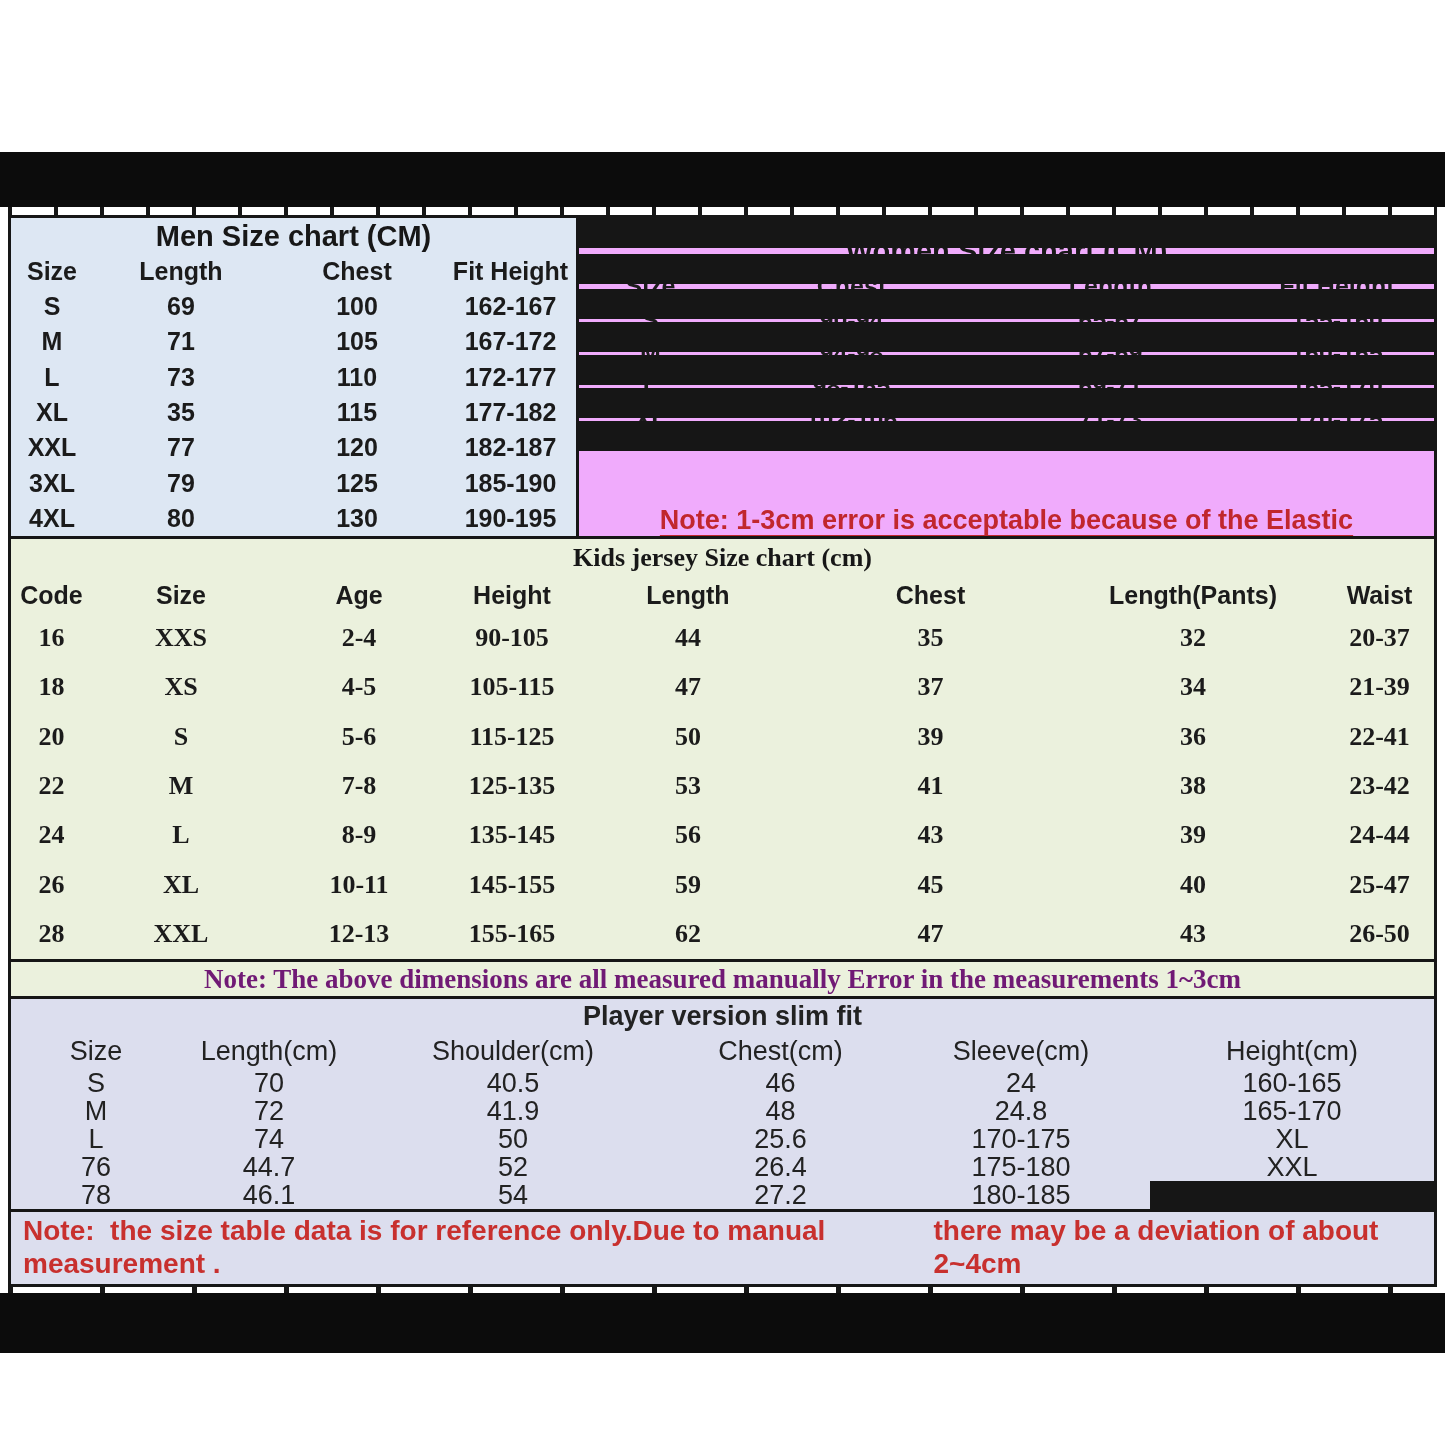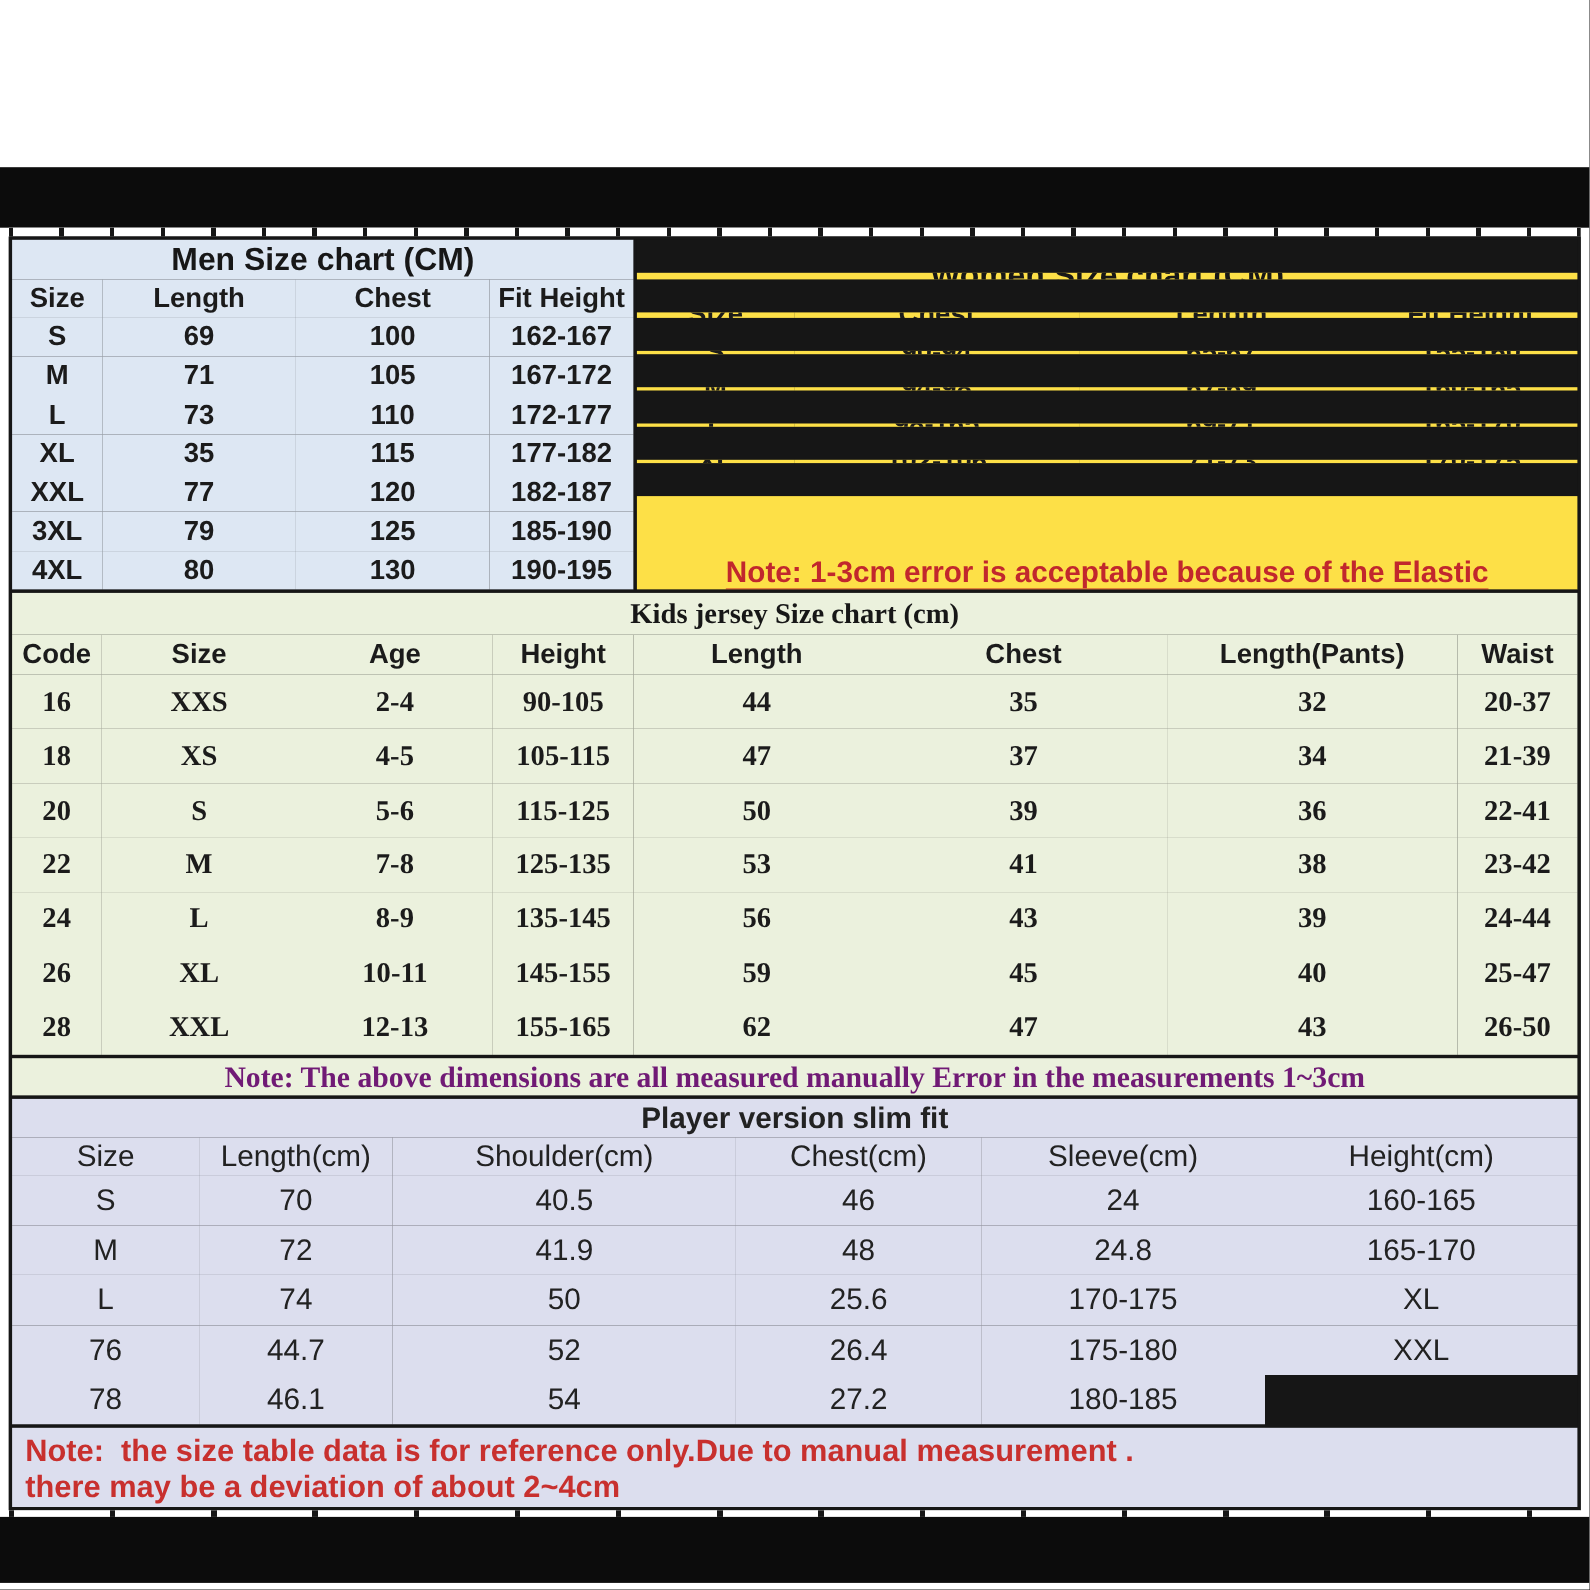--- a/index.html
+++ b/index.html
@@ -55,21 +55,21 @@
     width:565px;
     grid-template-columns:82px 176px 176px 1fr;
     grid-template-rows:36px 35px repeat(7,1fr);
   }
   .men .c{background:#dde7f3;font-weight:700;font-size:25px;}
   .women{
     flex:1;
     grid-template-columns:143px 259px 259px 1fr;
     grid-template-rows:36px 35px repeat(4,33px) 1fr;
   }
-  .women .c{background:#fde047;font-weight:700;font-size:25px;margin-top:30px;}
+  .women .c{background:#f0abfc;font-weight:700;font-size:25px;margin-top:30px;}
   .women .title-cell,.men .title-cell{font-size:29px;}
   .women-note{
     grid-row:7;grid-column:1/-1;
     background:#fbe4d5;
     display:flex;align-items:flex-end;justify-content:center;
   }
   .women-note span{
     color:#c1272d;font-weight:700;font-size:27px;
     text-decoration:underline;
     text-underline-offset:6px;
@@ -90,32 +90,32 @@
   .kids-note{
     height:34px;background:#ebf1dd;
     display:flex;align-items:center;justify-content:center;
     color:#701a75;font-weight:700;font-size:27px;
     font-family:"Liberation Serif", serif;
     white-space:nowrap;
   }
 
   
   .player{
-    height:296px;
+    height:210px;
     grid-template-columns:170px 176px 312px 223px 258px 1fr;
     grid-template-rows:35px 35px repeat(5,1fr);
   }
   .player .c{background:#dcdeee;font-weight:400;font-size:27px;color:#222222;}
   .player .title-cell{font-size:27px;font-weight:700;background:#dcdeee;}
 
   
   .bottom-note{
     height:72px;background:#dcdeee;
     padding:2px 12px;box-sizing:border-box;
-    display:flex;flex-direction:column;justify-content:flex-end;
+    display:flex;justify-content:space-between;
   }
   .bottom-note .note-line{
     color:#c8302e;font-weight:700;font-size:28px;line-height:33px;
     white-space:pre-wrap;
   }
 </style>
 </head>
 <body>
 
 <div class="spacer-top"></div>

